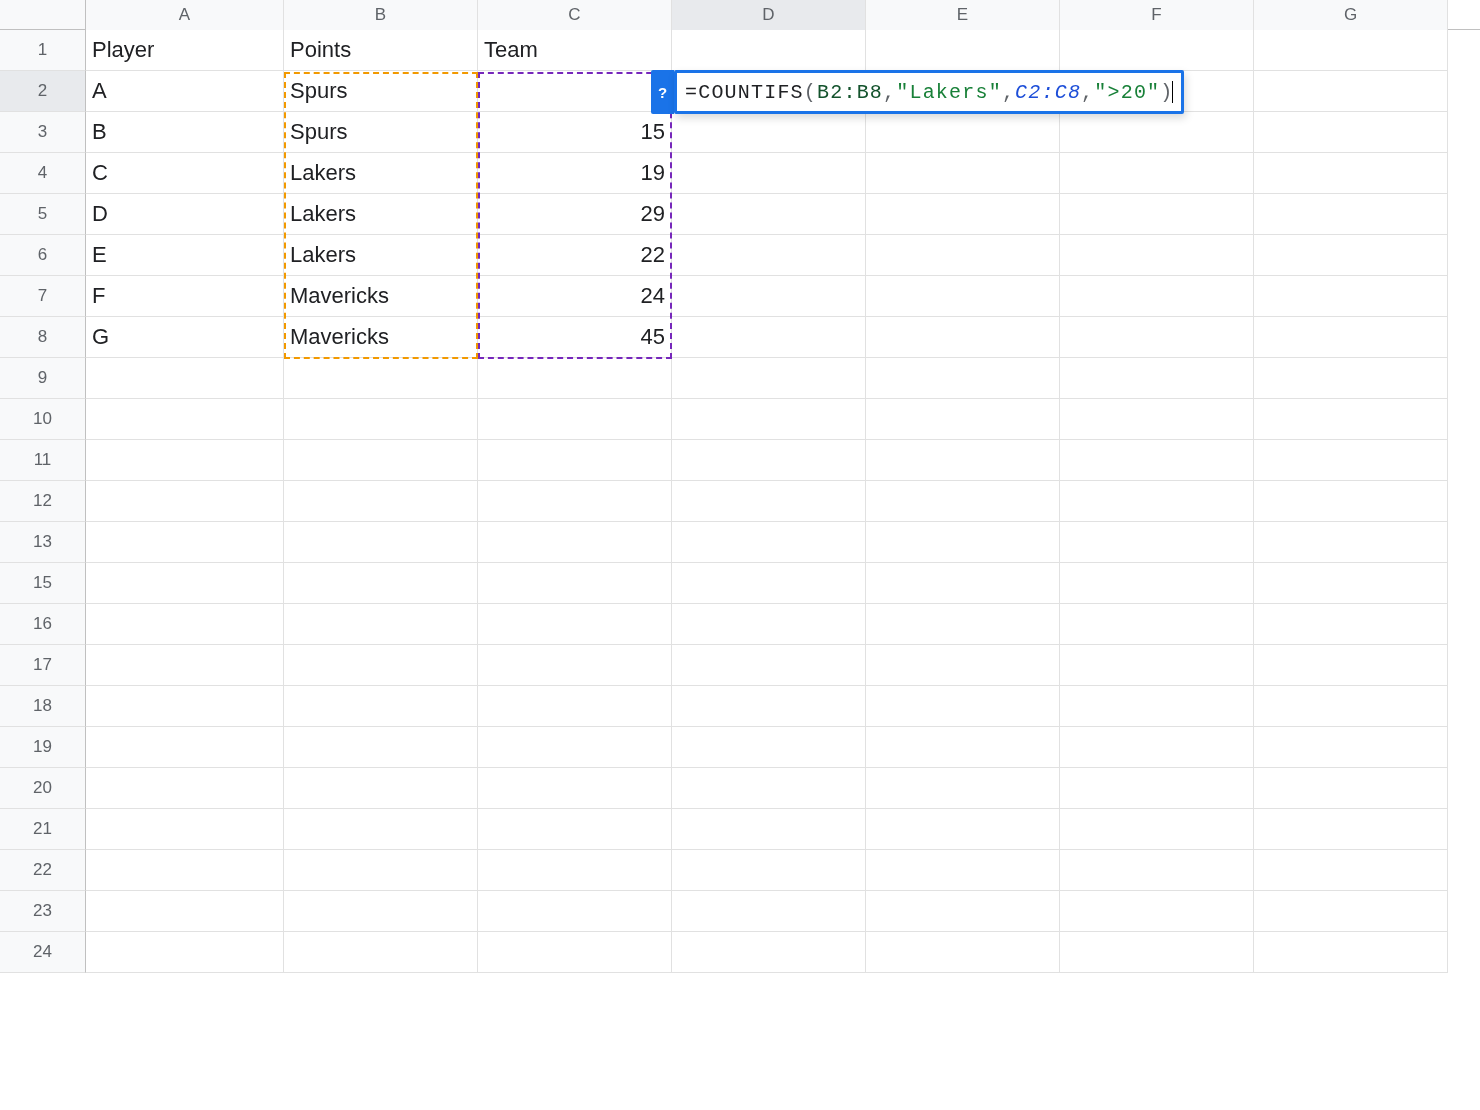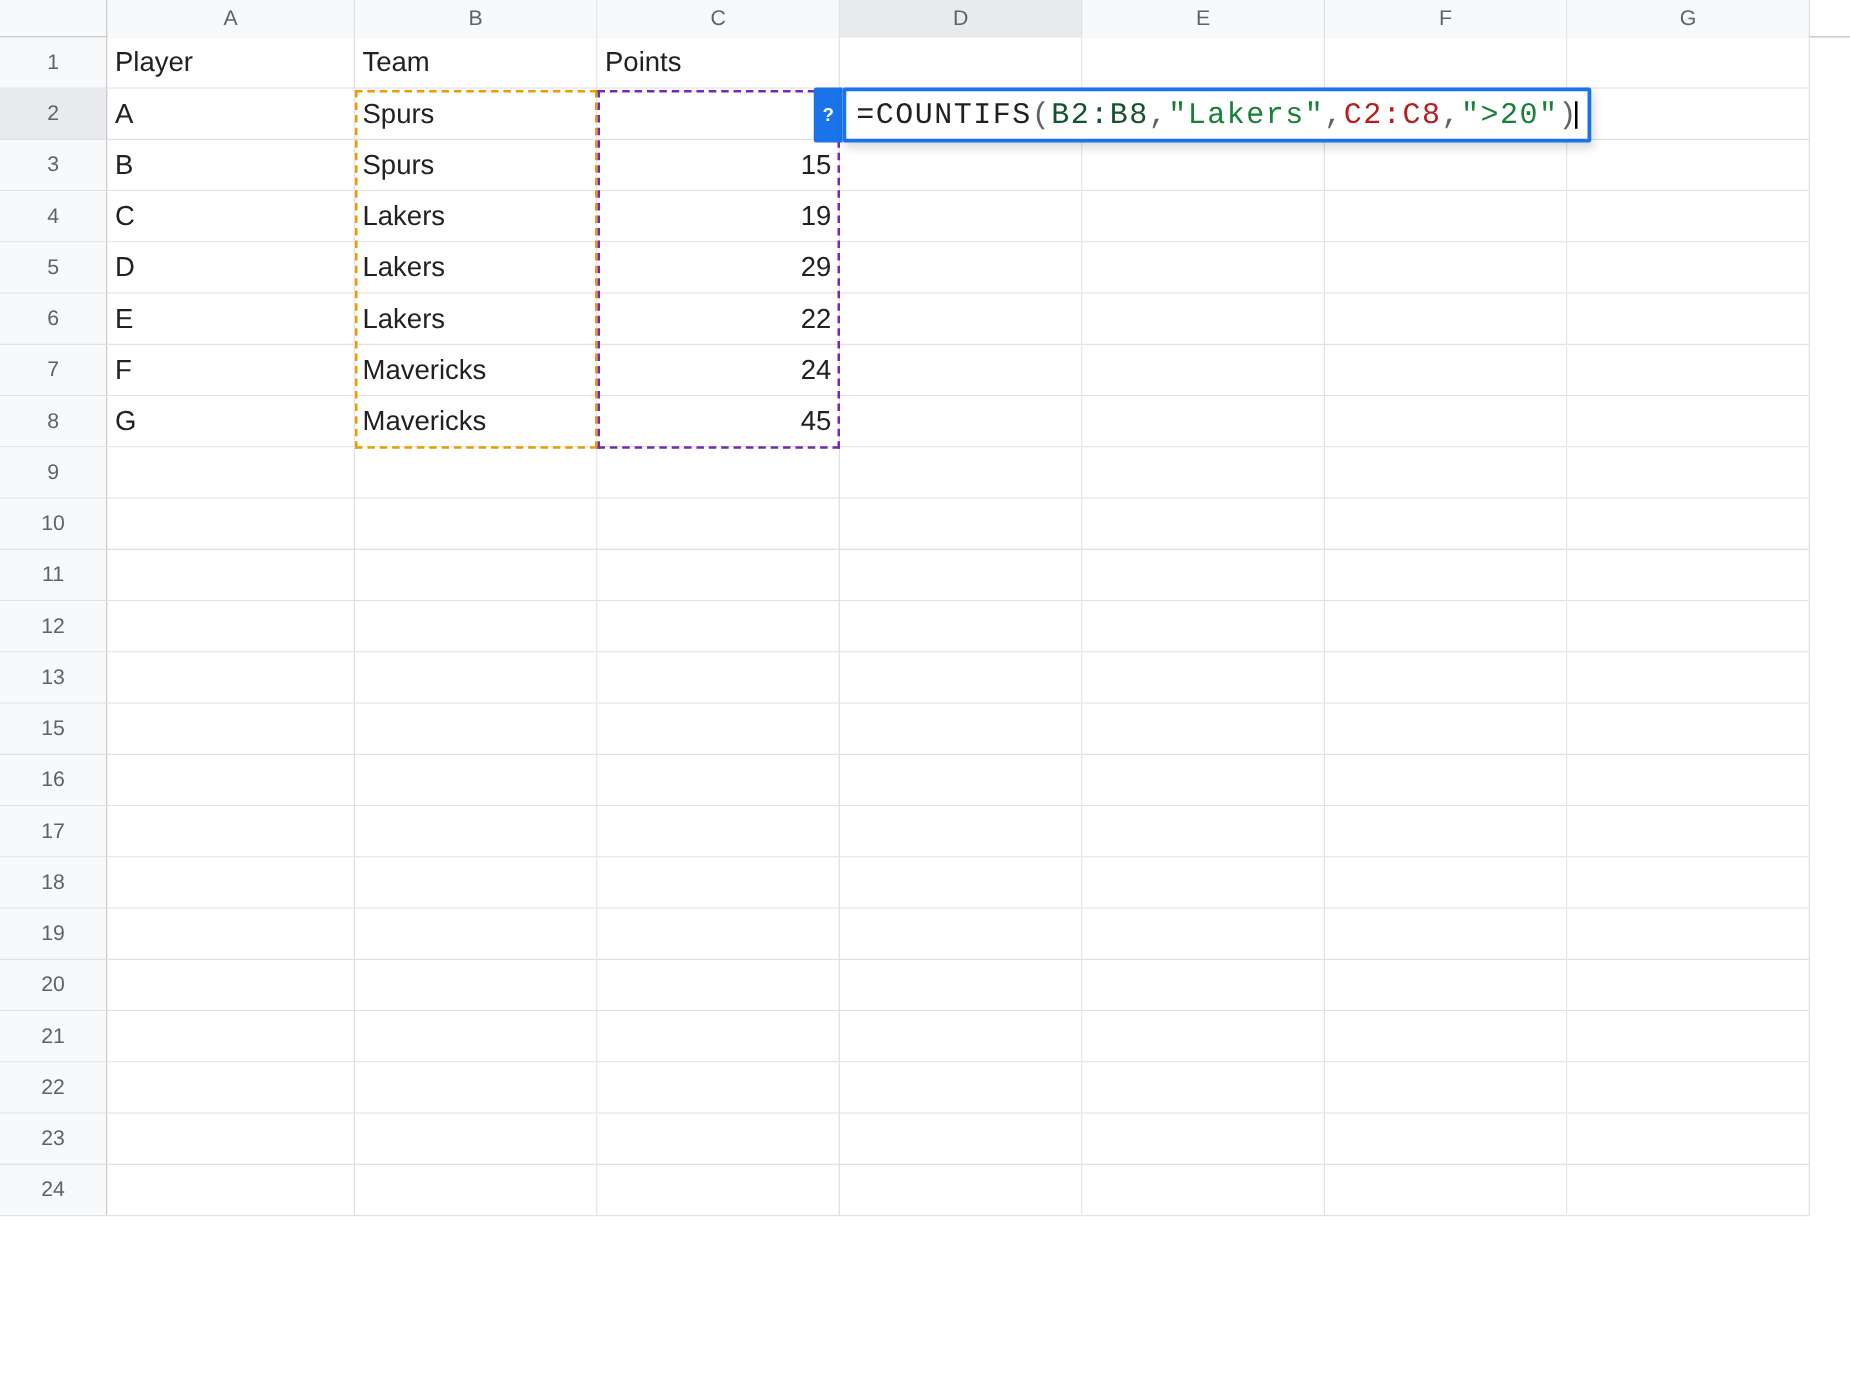--- a/index.html
+++ b/index.html
@@ -136,30 +136,30 @@
     font-weight: bold;
     border-radius: 2px 0 0 2px;
   }
   .formula-box {
     border: 3px solid #1a73e8;
     background: #fff;
     display: flex;
     align-items: center;
     padding: 0 8px;
     font-family: 'Courier New', monospace;
-    font-size: 24px;
+    font-size: 20px;
     letter-spacing: 1.2px;
     white-space: nowrap;
     box-shadow: 2px 4px 8px rgba(0,0,0,0.15);
     border-radius: 2px;
   }
   .tok-black { color: #202124; }
   .tok-orange { color: #14532d; }
   .tok-green { color: #188038; }
-  .tok-purple { color: #b91c1c; }
+  .tok-purple { color: #1d4ed8; font-style: italic; }
   .tok-gray { color: #5f6368; }
   .cursor-bar {
     display: inline-block;
     width: 1.5px;
     height: 22px;
     background: #000;
     vertical-align: middle;
     margin-left: -2px;
   }
 </style>
@@ -174,22 +174,22 @@
       <div class="col-header col-C">C</div>
       <div class="col-header col-D active">D</div>
       <div class="col-header col-E">E</div>
       <div class="col-header col-F">F</div>
       <div class="col-header col-G">G</div>
     </div>
   <div class="rows-container">
       <div class="row">
         <div class="row-header">1</div>
         <div class="cell col-A">Player</div>
+        <div class="cell col-C">Points</div>
         <div class="cell col-B">Team</div>
-        <div class="cell col-C">Points</div>
         <div class="cell col-D"></div>
         <div class="cell col-E"></div>
         <div class="cell col-F"></div>
         <div class="cell col-G"></div>
       </div>
       <div class="row">
         <div class="row-header active">2</div>
         <div class="cell col-A">A</div>
         <div class="cell col-B">Spurs</div>
         <div class="cell col-C text-right">1</div>

